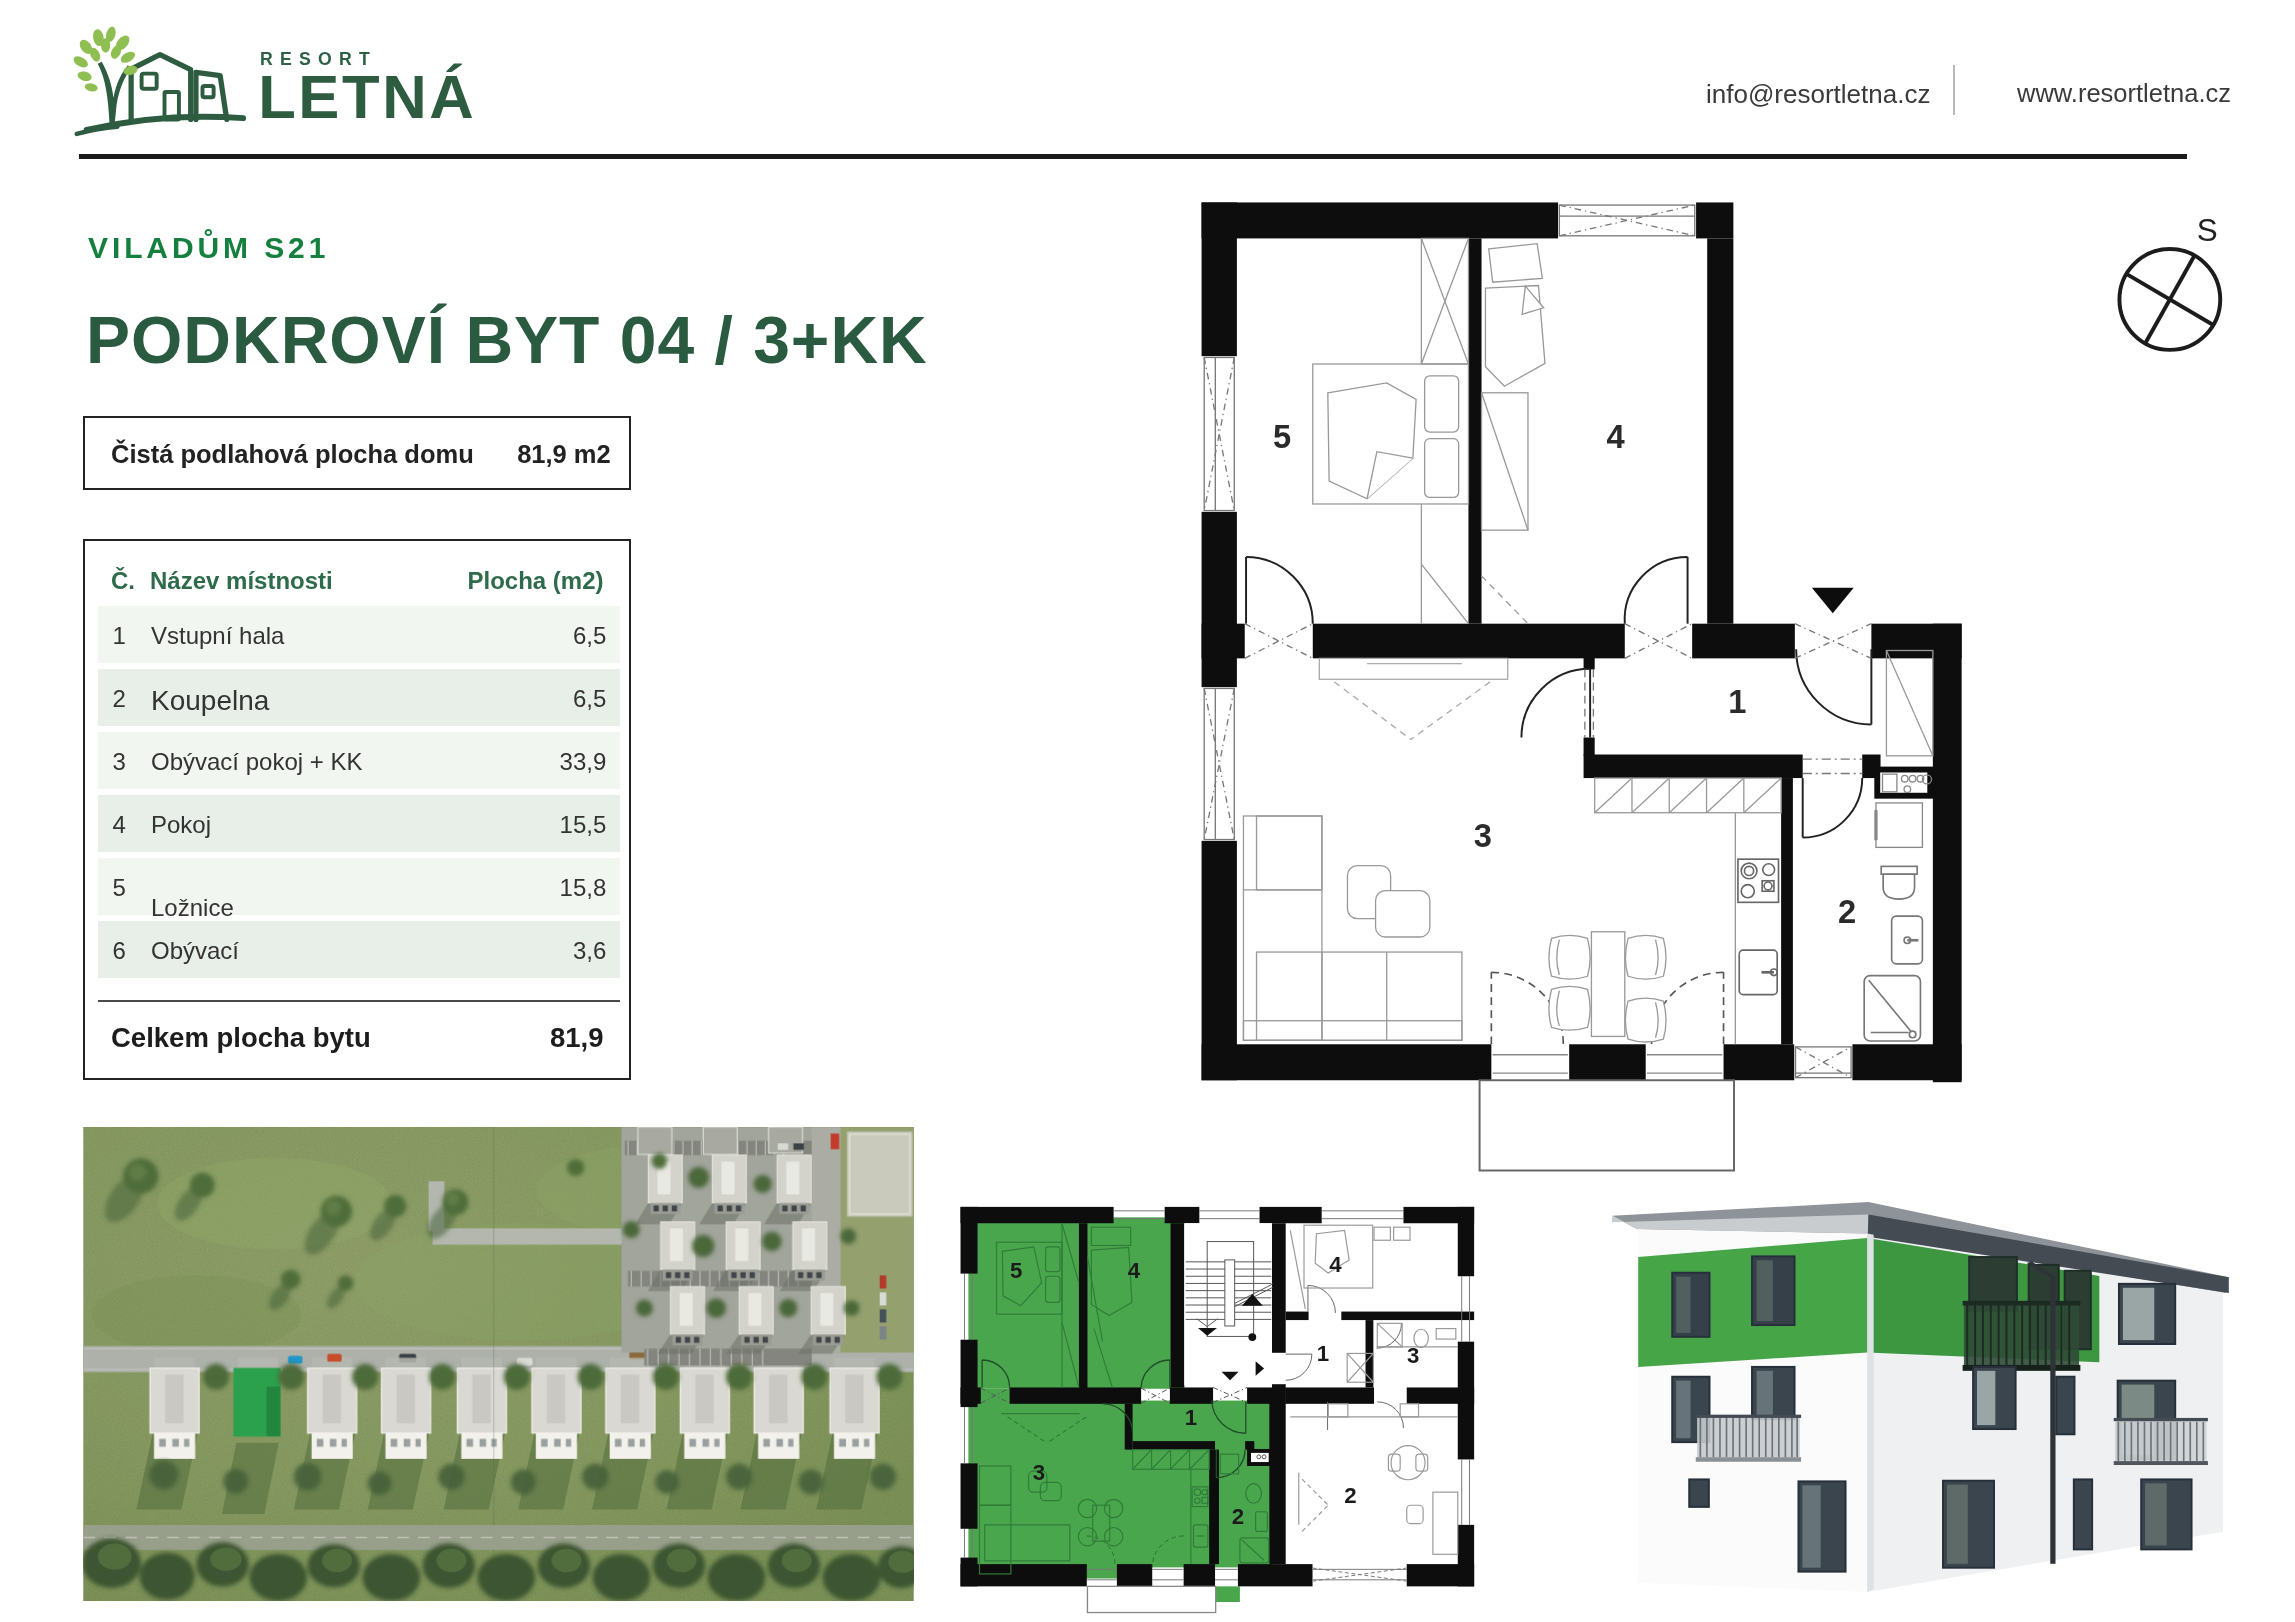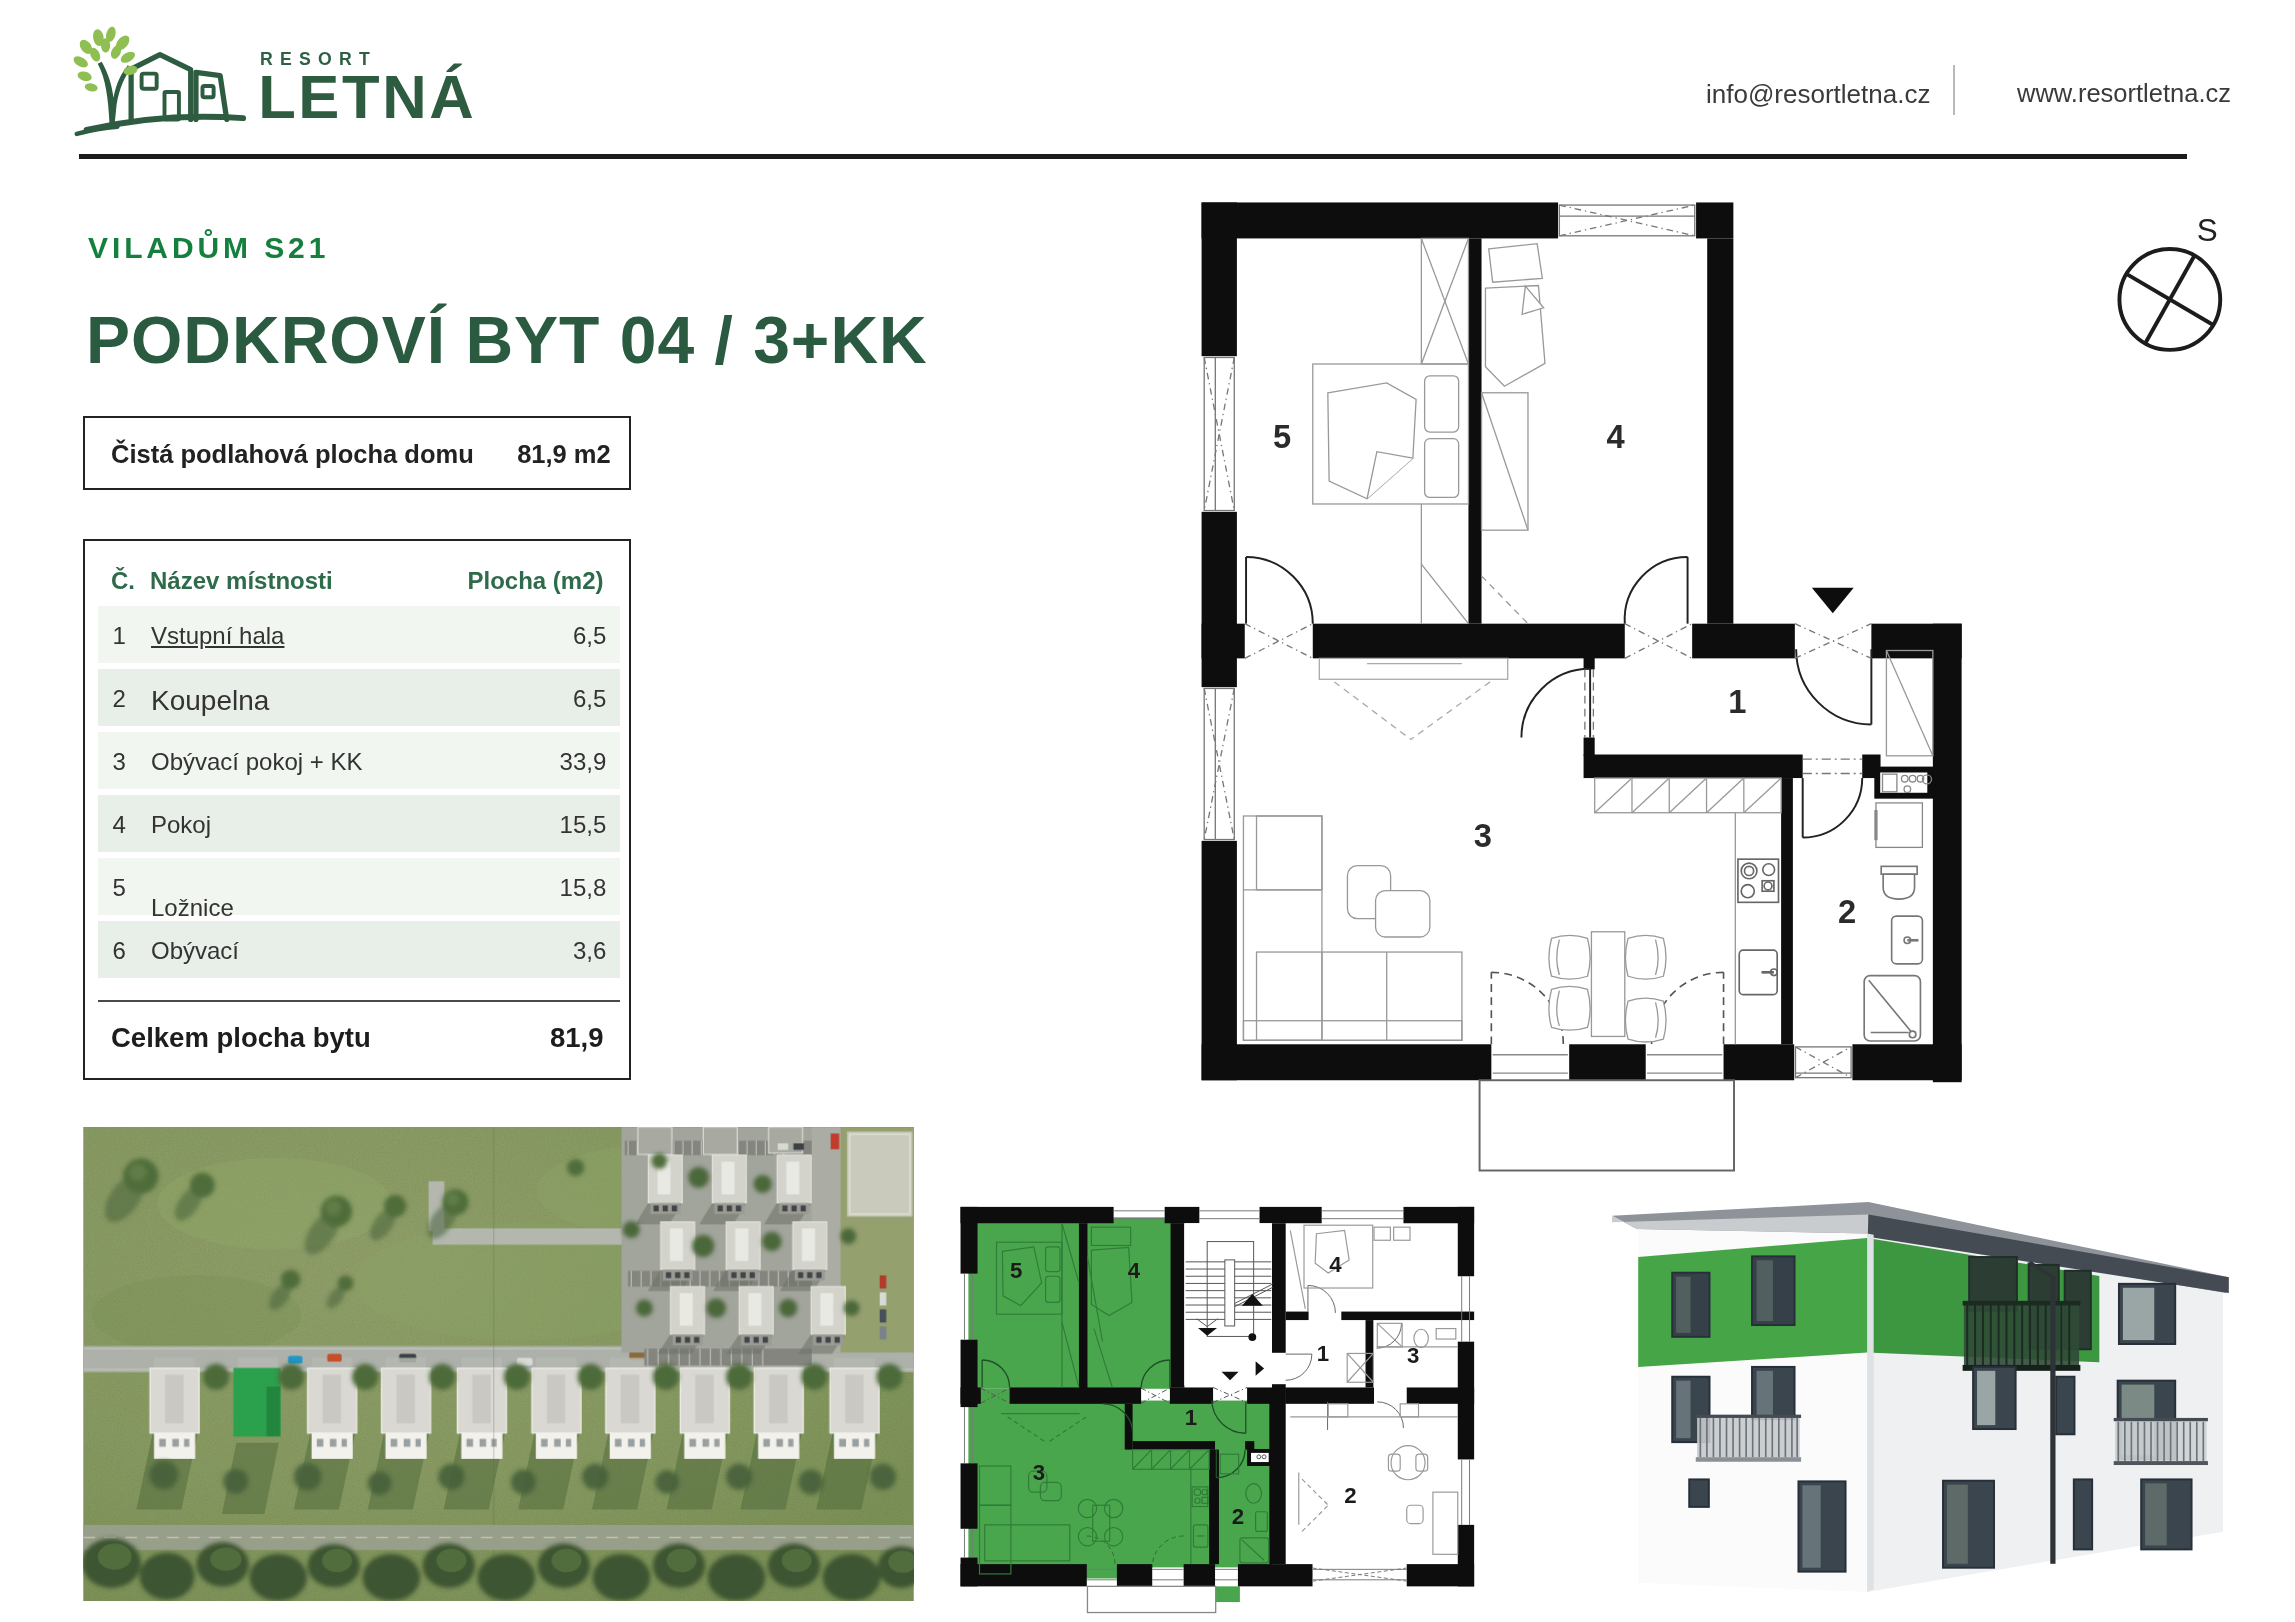--- a/index.html
+++ b/index.html
@@ -71,21 +71,21 @@
 </div>
 
 <div class="abs" style="left:83px;top:539px;width:544px;height:537px;border:2px solid #222;">
 
   <div class="abs" style="left:26px;top:26px;font-size:24px;font-weight:bold;color:#2e6b4b;">Č.</div>
   <div class="abs" style="left:65px;top:26px;font-size:24px;font-weight:bold;color:#2e6b4b;">Název místnosti</div>
   <div class="abs" style="right:25.5px;top:26px;font-size:24px;font-weight:bold;color:#2e6b4b;">Plocha (m2)</div>
 
   <div class="abs" style="left:13px;top:65px;width:522px;height:57px;background:#f2f6f1;">
     <span class="abs" style="left:14.4px;top:15.7px;font-size:24px;color:#333;">1</span>
-    <span class="abs" style="left:53px;top:15.7px;font-size:24px;color:#333;text-decoration:underline;">Vstupní hala</span>
+    <span class="abs" style="left:53px;top:15.7px;font-size:24px;color:#333;">Vstupní hala</span>
     <span class="abs" style="right:13.7px;top:15.7px;font-size:24px;color:#333;">6,5</span>
   </div>
 
   <div class="abs" style="left:13px;top:128px;width:522px;height:57px;background:#e8efe8;">
     <span class="abs" style="left:14.4px;top:15.7px;font-size:24px;color:#333;">2</span>
     <span class="abs" style="left:53px;top:15.7px;font-size:28px;color:#333;">Koupelna</span>
     <span class="abs" style="right:13.7px;top:15.7px;font-size:24px;color:#333;">6,5</span>
   </div>
 
   <div class="abs" style="left:13px;top:191px;width:522px;height:57px;background:#f2f6f1;">

